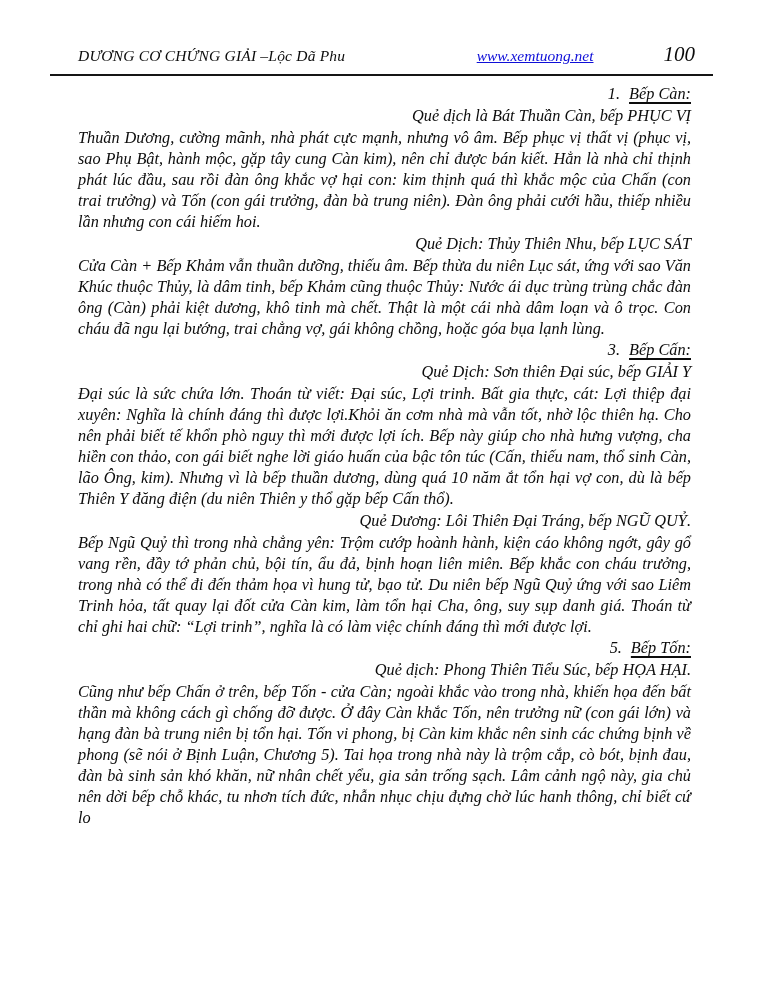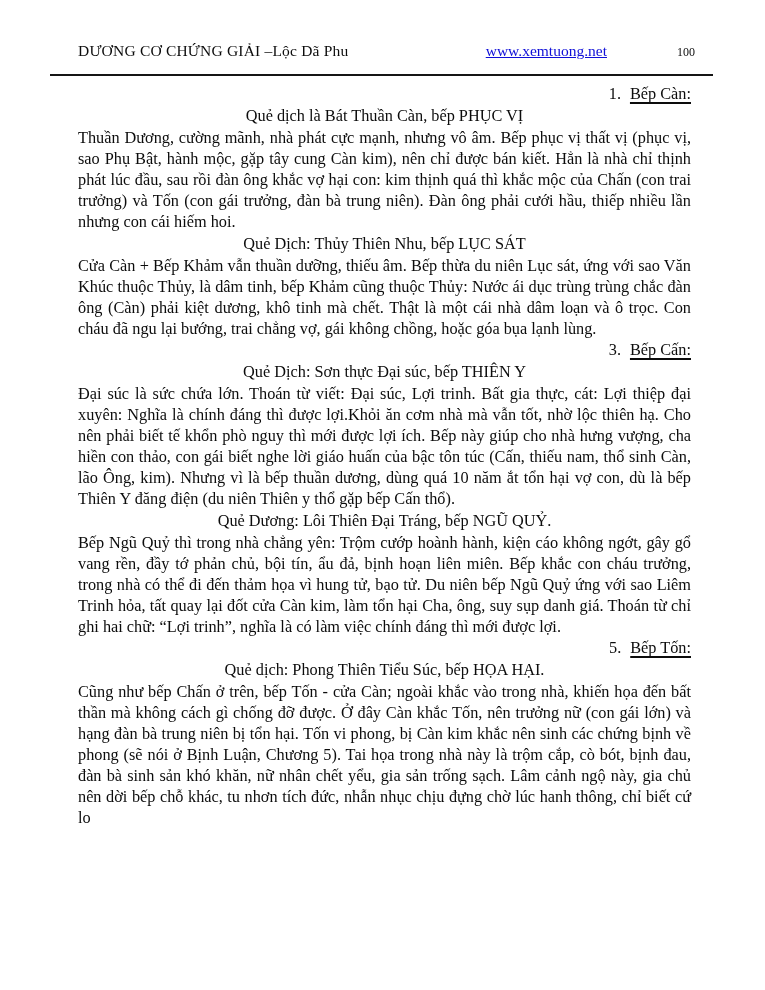--- a/index.html
+++ b/index.html
@@ -15,20 +15,21 @@
     background: var(--background);
     color: var(--text);
     font-family: "Liberation Serif", serif;
   }
   .page {
     position: relative;
     width: 765px;
     height: 990px;
     background: var(--background);
     overflow: hidden;
+    font-style: italic;
   }
   .header {
     position: absolute;
     top: 42px;
     left: 78px;
     right: 70px;
     display: flex;
     align-items: baseline;
     font-size: 15.5px;
     white-space: nowrap;
@@ -36,21 +37,21 @@
   .header-title {
     flex: 1 1 auto;
     letter-spacing: 0.2px;
   }
   .header-link {
     color: var(--link);
     text-decoration: underline;
     margin-right: 70px;
     cursor: pointer;
   }
-  .header-pagenum { font-size: 12px; }
+  .header-pagenum { font-size: 21px; }
   .divider {
     position: absolute;
     top: 74px;
     left: 50px;
     right: 52px;
     border-top: 2px solid #151515;
     height: 0;
   }
   .content {
     position: absolute;
@@ -69,21 +70,21 @@
   .num {
     display: inline-block;
     margin-right: 9px;
   }
   .htext {
     text-decoration: underline;
     text-decoration-thickness: 1.6px;
     text-underline-offset: 3px;
   }
   .quote {
-    text-align: center;
+    text-align: right;
     margin: 1px 0 1px 0;
   }
   .body-par {
     margin: 0;
     text-align: justify;
   }
 </style>
 </head>
 <body>
 
@@ -109,21 +110,21 @@
 
     <section class="sec">
       <div class="quote">Quẻ Dịch: Thủy Thiên Nhu, bếp LỤC SÁT</div>
       <p class="body-par">Cửa Càn + Bếp Khảm vẫn thuần dưỡng, thiếu âm. Bếp thừa du niên Lục sát, ứng với sao Văn Khúc thuộc Thủy, là dâm tinh, bếp Khảm cũng thuộc Thủy: Nước ái dục trùng trùng chắc đàn ông (Càn) phải kiệt dương, khô tinh mà chết. Thật là một cái nhà dâm loạn và ô trọc. Con cháu đã ngu lại bướng, trai chẳng vợ, gái không chồng, hoặc góa bụa lạnh lùng.</p>
     </section>
 
     <section class="sec">
       <div class="heading">
         <span class="num">3.</span><span class="htext">Bếp Cấn:</span>
       </div>
-      <div class="quote">Quẻ Dịch: Sơn thực Đại súc, bếp THIÊN Y</div>
+      <div class="quote">Quẻ Dịch: Sơn thiên Đại súc, bếp GIẢI Y</div>
       <p class="body-par">Đại súc là sức chứa lớn. Thoán từ viết: Đại súc, Lợi trinh. Bất gia thực, cát: Lợi thiệp đại xuyên: Nghĩa là chính đáng thì được lợi.Khỏi ăn cơm nhà mà vẫn tốt, nhờ lộc thiên hạ. Cho nên phải biết tế khổn phò nguy thì mới được lợi ích. Bếp này giúp cho nhà hưng vượng, cha hiền con thảo, con gái biết nghe lời giáo huấn của bậc tôn túc (Cấn, thiếu nam, thổ sinh Càn, lão Ông, kim). Nhưng vì là bếp thuần dương, dùng quá 10 năm ắt tổn hại vợ con, dù là bếp Thiên Y đăng điện (du niên Thiên y thổ gặp bếp Cấn thổ).</p>
     </section>
 
     <section class="sec">
       <div class="quote">Quẻ Dương: Lôi Thiên Đại Tráng, bếp NGŨ QUỶ.</div>
       <p class="body-par">Bếp Ngũ Quỷ thì trong nhà chẳng yên: Trộm cướp hoành hành, kiện cáo không ngớt, gây gổ vang rền, đầy tớ phản chủ, bội tín, ẩu đả, bịnh hoạn liên miên. Bếp khắc con cháu trưởng, trong nhà có thể đi đến thảm họa vì hung tử, bạo tử. Du niên bếp Ngũ Quỷ ứng với sao Liêm Trinh hỏa, tất quay lại đốt cửa Càn kim, làm tổn hại Cha, ông, suy sụp danh giá. Thoán từ chỉ ghi hai chữ: “Lợi trinh”, nghĩa là có làm việc chính đáng thì mới được lợi.</p>
     </section>
 
     <section class="sec">
       <div class="heading">

